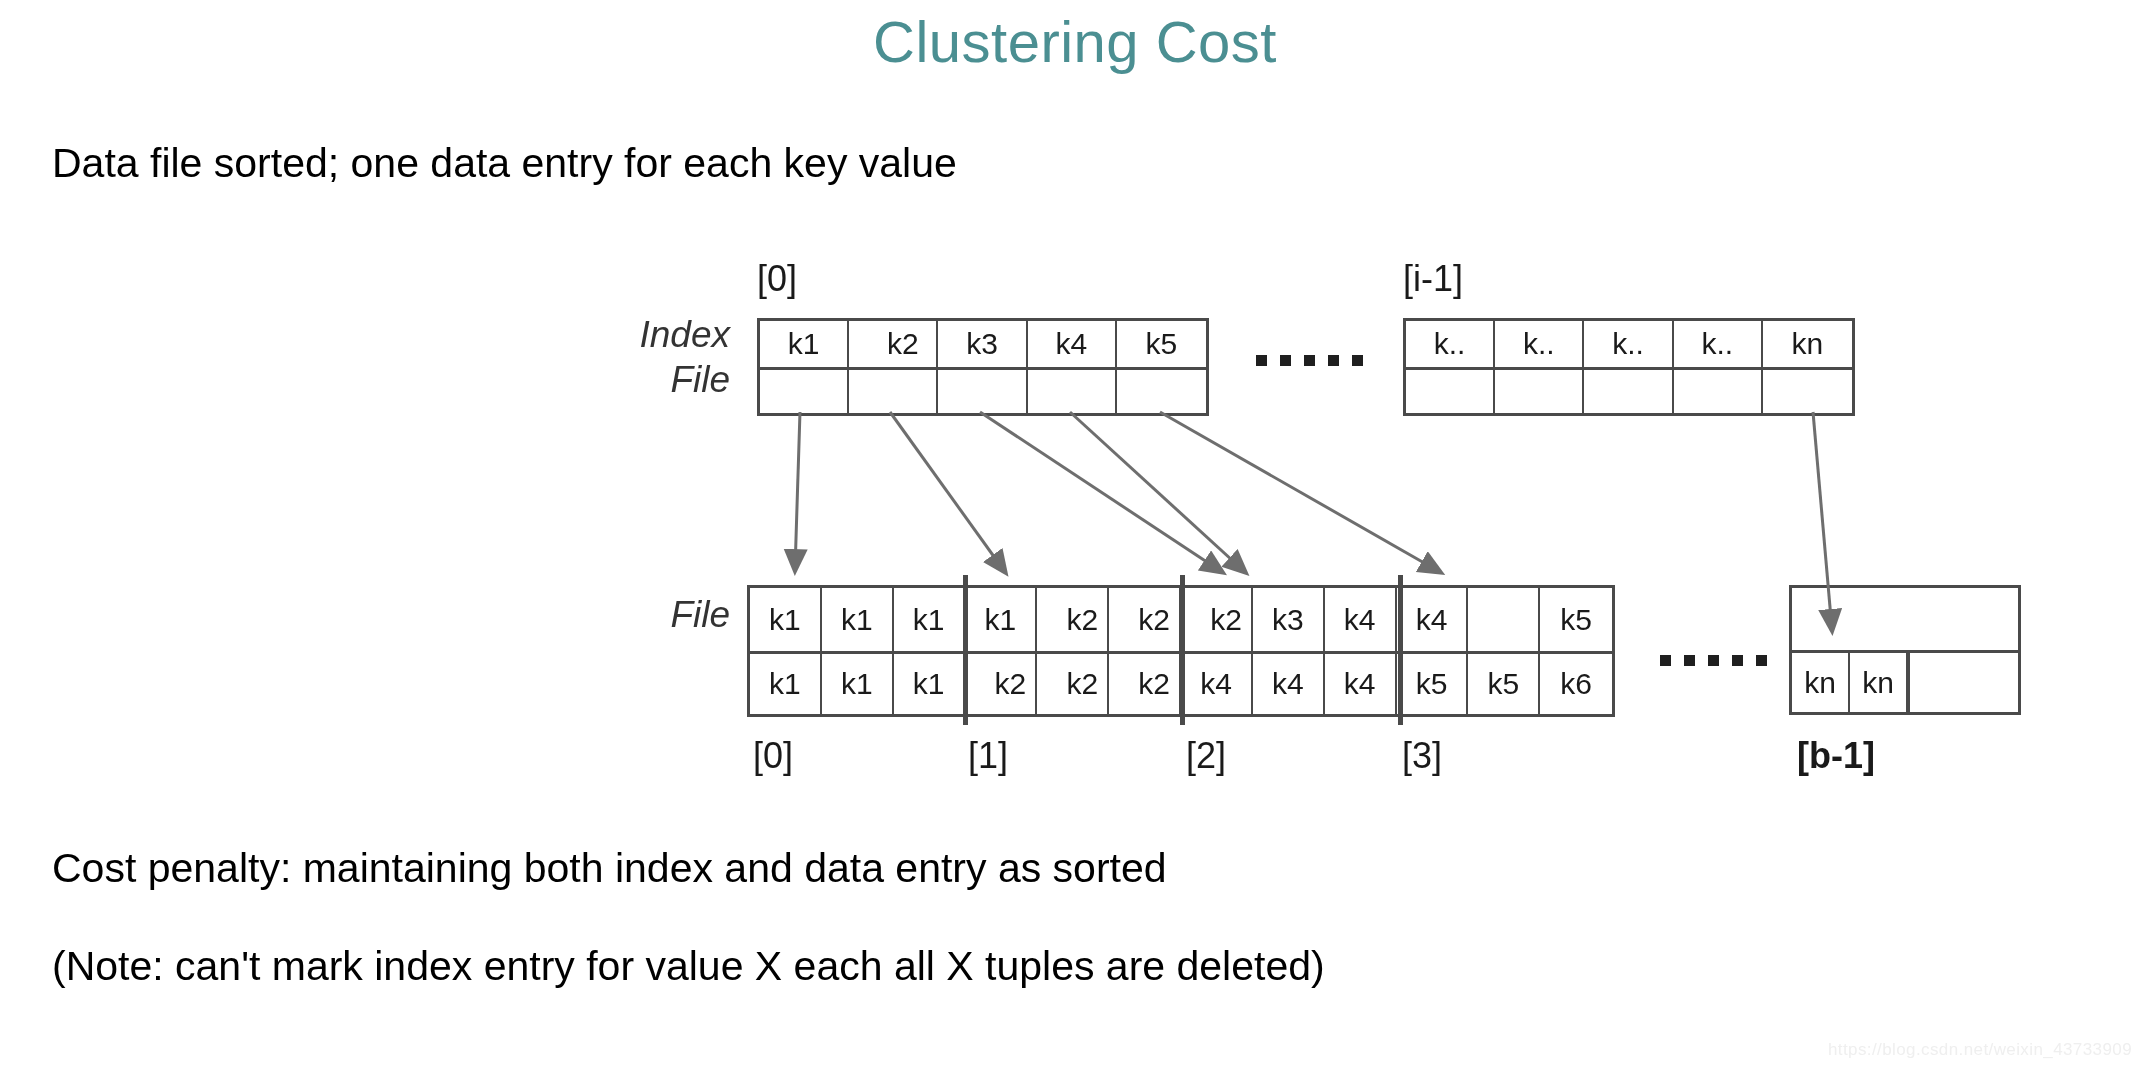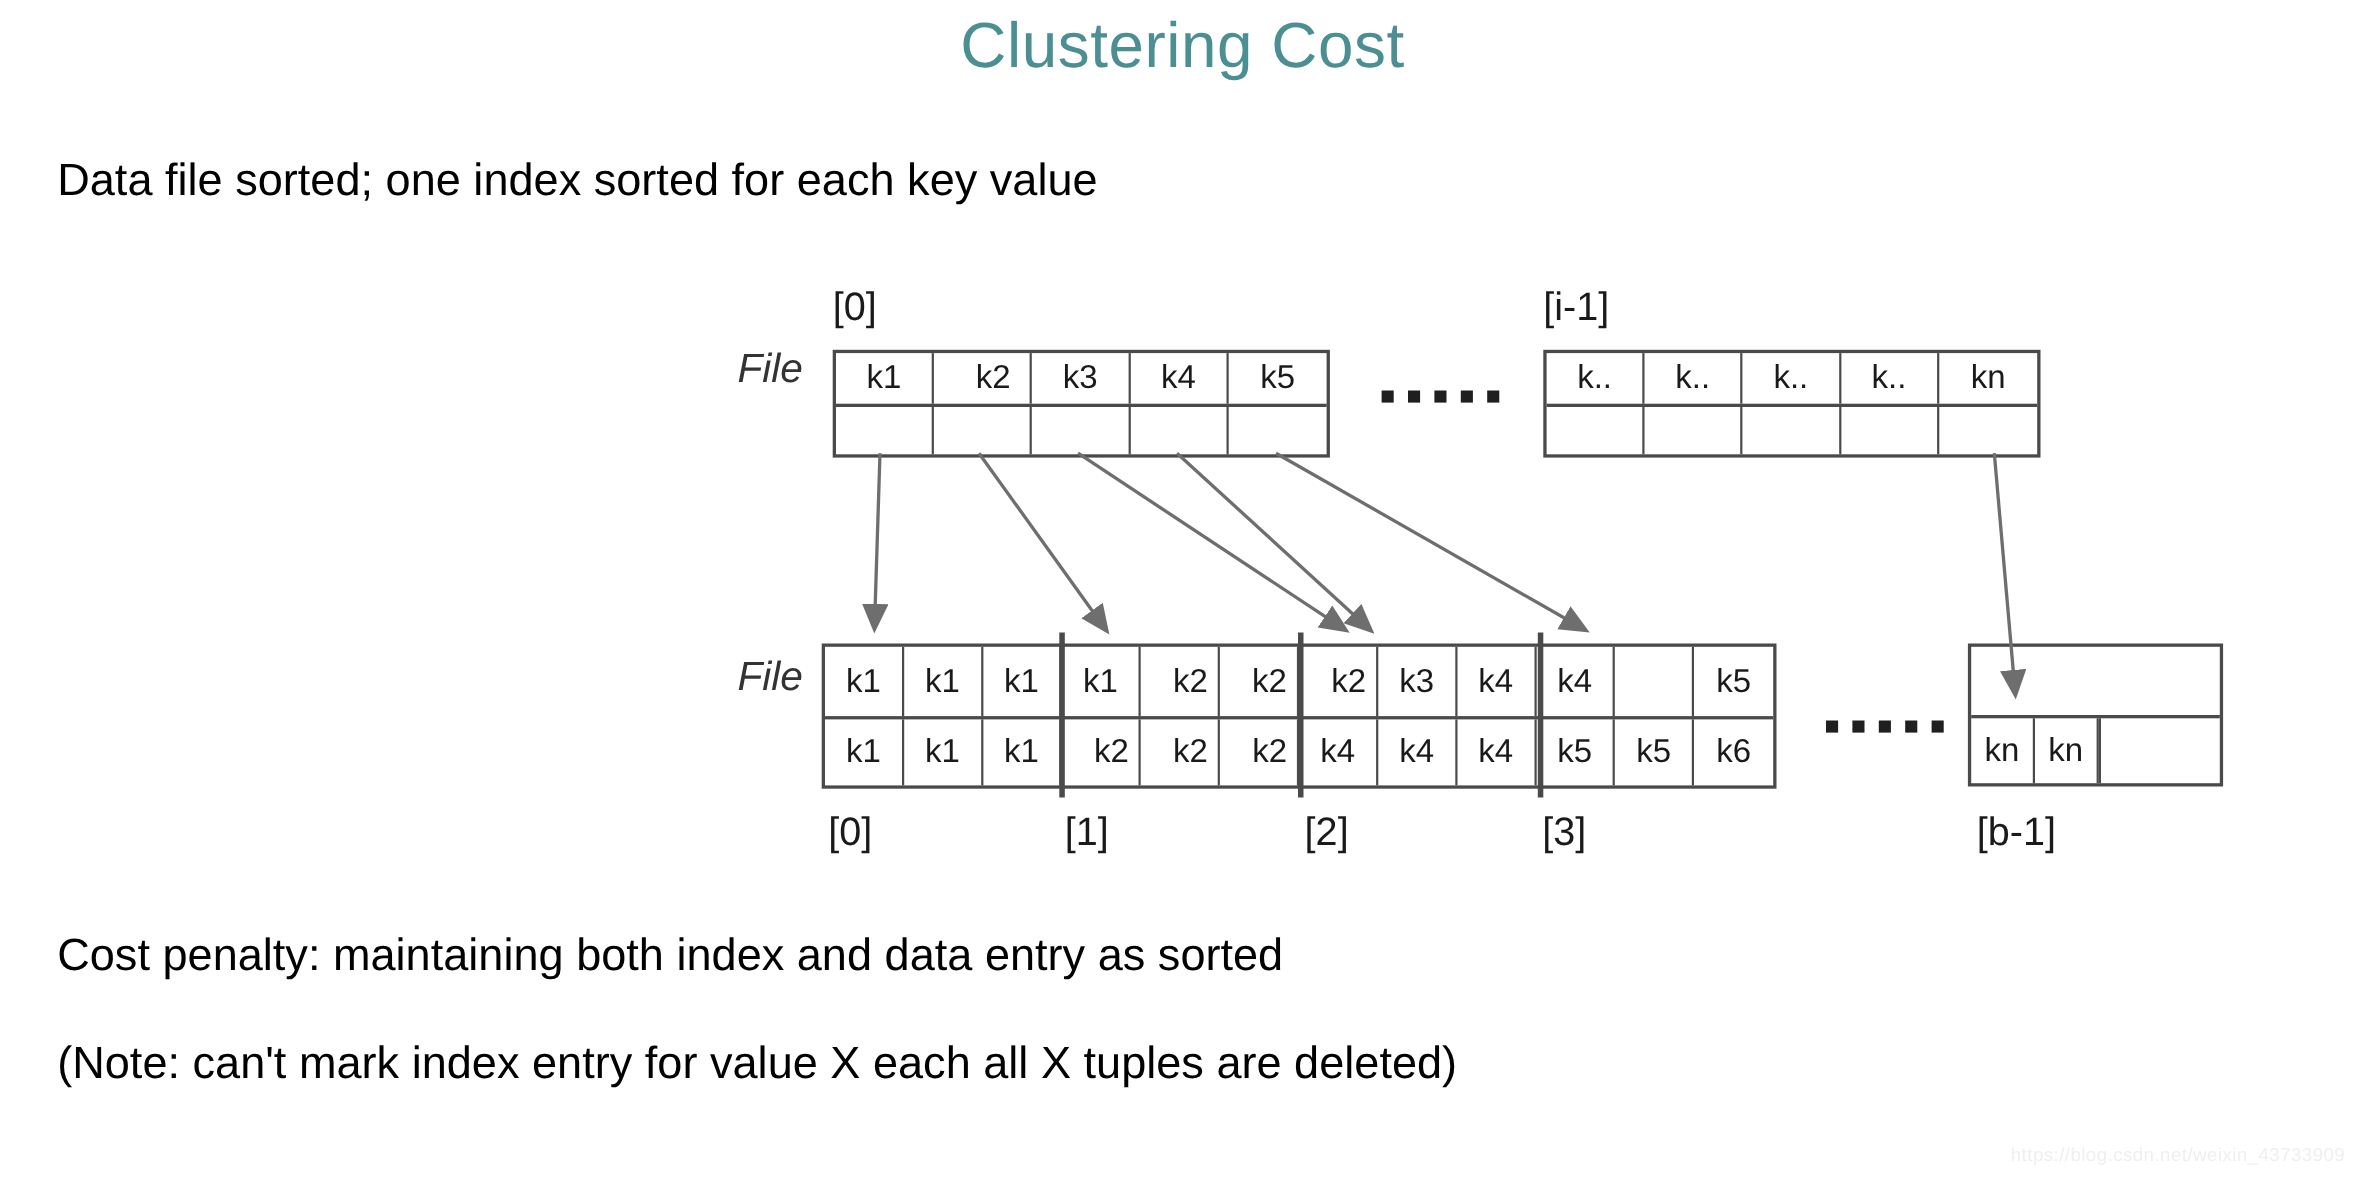--- a/index.html
+++ b/index.html
@@ -174,27 +174,28 @@
     color: #efefef;
     white-space: nowrap;
     letter-spacing: 0.4px;
   }
 </style>
 </head>
 <body>
 
 <div class="slide-title">Clustering Cost</div>
 
-<div class="body-line line-top">Data file sorted; one index sorted for each key value</div>
+<div class="body-line line-top">Data file sorted; one data entry for each key value</div>
 <div class="body-line line-cost">Cost penalty: maintaining both index and data entry as sorted</div>
 <div class="body-line line-note">(Note: can't mark index entry for value X each all X tuples are deleted)</div>
 
 <div id="diagram">
 
   <div class="row-label" id="index-label">
+    <div>Index</div>
     <div>File</div>
   </div>
   <div class="row-label" id="data-label">
     <div>File</div>
   </div>
 
   <div class="bracket-label" style="left:757px; top:258px;">[0]</div>
   <div class="bracket-label" style="left:1403px; top:258px;">[i-1]</div>
 
   <div class="tbl" id="index-block-0">
@@ -290,21 +291,21 @@
       <span></span>
       <span></span>
       <span></span>
       <span></span>
   </div>
 
   <div class="bracket-label" style="left:753px;  top:735px;">[0]</div>
   <div class="bracket-label" style="left:968px;  top:735px;">[1]</div>
   <div class="bracket-label" style="left:1186px; top:735px;">[2]</div>
   <div class="bracket-label" style="left:1402px; top:735px;">[3]</div>
-  <div class="bracket-label" style="left:1797px; top:735px;">[b-1]</div>
+  <div class="bracket-label" style="left:1797px; top:735px;font-weight:bold;">[b-1]</div>
 
   <svg id="arrow-layer" viewBox="0 0 2150 1076">
     <defs>
       <marker id="ah" markerWidth="10" markerHeight="10" refX="7" refY="4" orient="auto" markerUnits="strokeWidth">
         <path d="M0,0 L9,4 L0,8 z" fill="#6e6e6e"></path>
       </marker>
     </defs>
 
     <path d="M 800 412 L 795 570" stroke="#6e6e6e" stroke-width="3" fill="none" marker-end="url(#ah)"></path>
 

